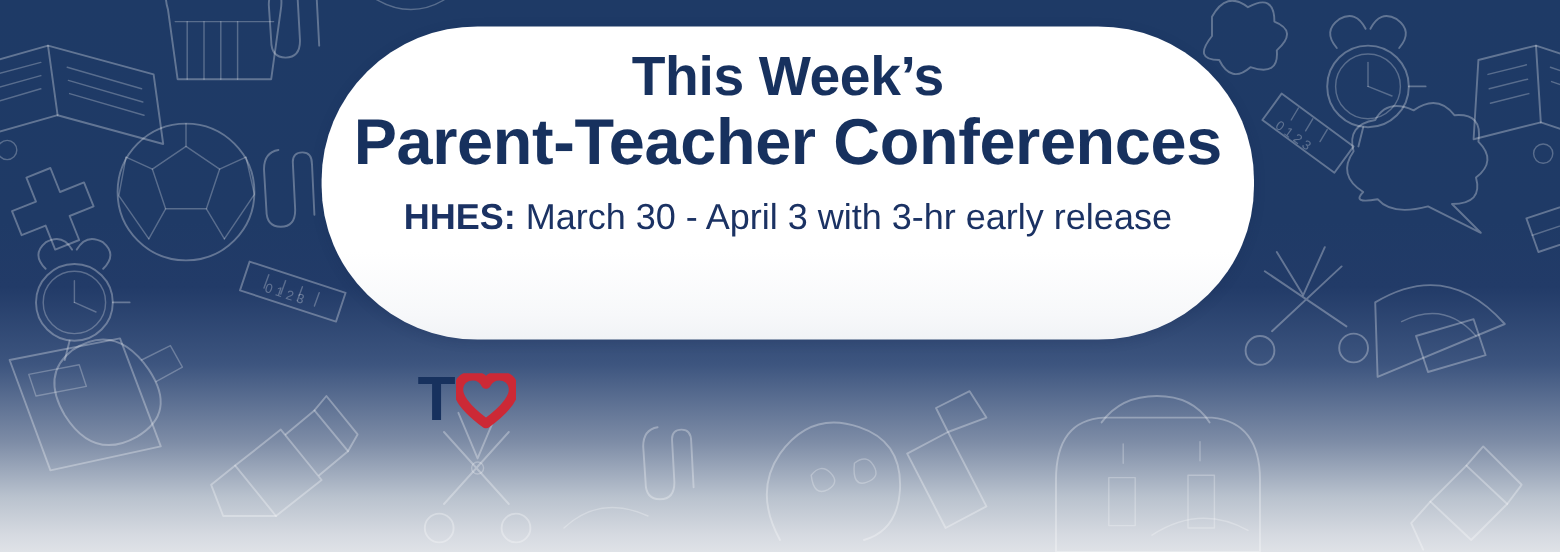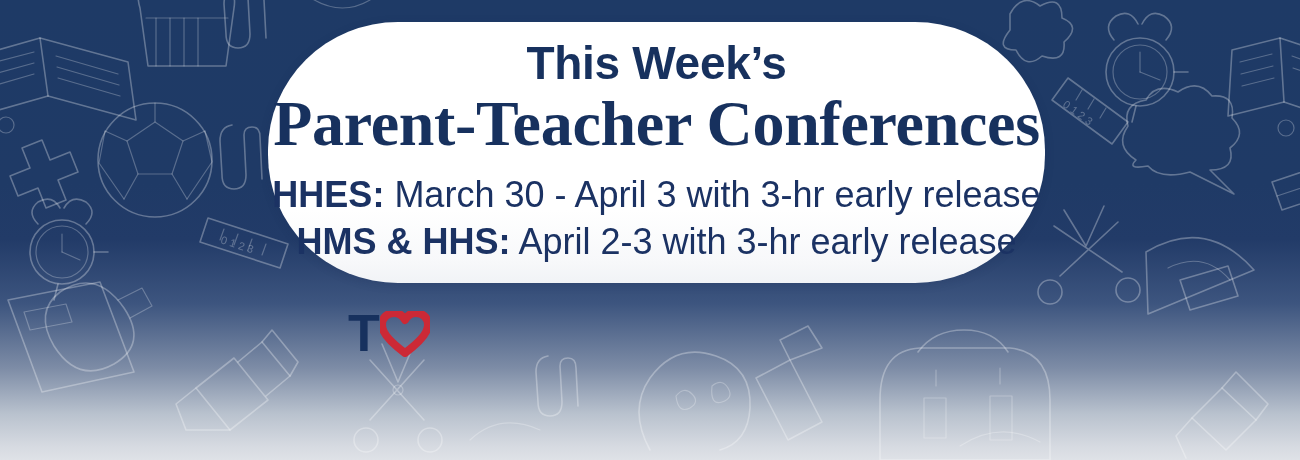--- a/index.html
+++ b/index.html
@@ -79,28 +79,27 @@
     text-align: center;
     letter-spacing: -0.3px;
     line-height: 1.0;
     white-space: nowrap;
   }
   .headline-l1 {
     font-size: 46px;
     margin-bottom: 6px;
   }
   .headline-l2 {
-    font-size: 64px;
+    font-size: 54px;
     margin-bottom: 16px;
-    font-family: Liberation Serif, serif;
   }
 
   .bodyline {
     color: #1b3263;
-    font-size: 36px;
+    font-size: 30px;
     text-align: center;
     line-height: 1.30;
     white-space: nowrap;
     font-weight: normal;
   }
   .bodyline .lbl {
     font-weight: bold;
   }
 
   
@@ -321,23 +320,20 @@
   <div id="card">
 
     <div class="headline headline-l1">This Week’s</div>
 
     <div class="headline headline-l2">Parent-Teacher Conferences</div>
 
     <div class="bodyline">
       <span class="lbl">HHES:</span><span> March 30 - April 3 with 3-hr early release</span>
     </div>
 
-    <div class="bodyline">
-      <span class="lbl">HMS &amp; HHS:</span><span> April 2-3 with 3-hr early release</span>
-    </div>
 
   </div>
 
   <div id="logo">
     <span class="logo-text">T</span>
     <span id="heart-icon">
       <svg viewBox="0 0 50 46" xmlns="http://www.w3.org/2000/svg" width="50" height="46">
         <path d="M25 42 C 6 28, 2 19, 2 14 C 2 6, 8 2, 14 2 C 19 2, 23 5, 25 9 C 27 5, 31 2, 36 2 C 42 2, 48 6, 48 14 C 48 19, 44 28, 25 42 Z" fill="none" stroke="#cc2936" stroke-width="8" stroke-linejoin="round"></path>
       </svg>
     </span>

